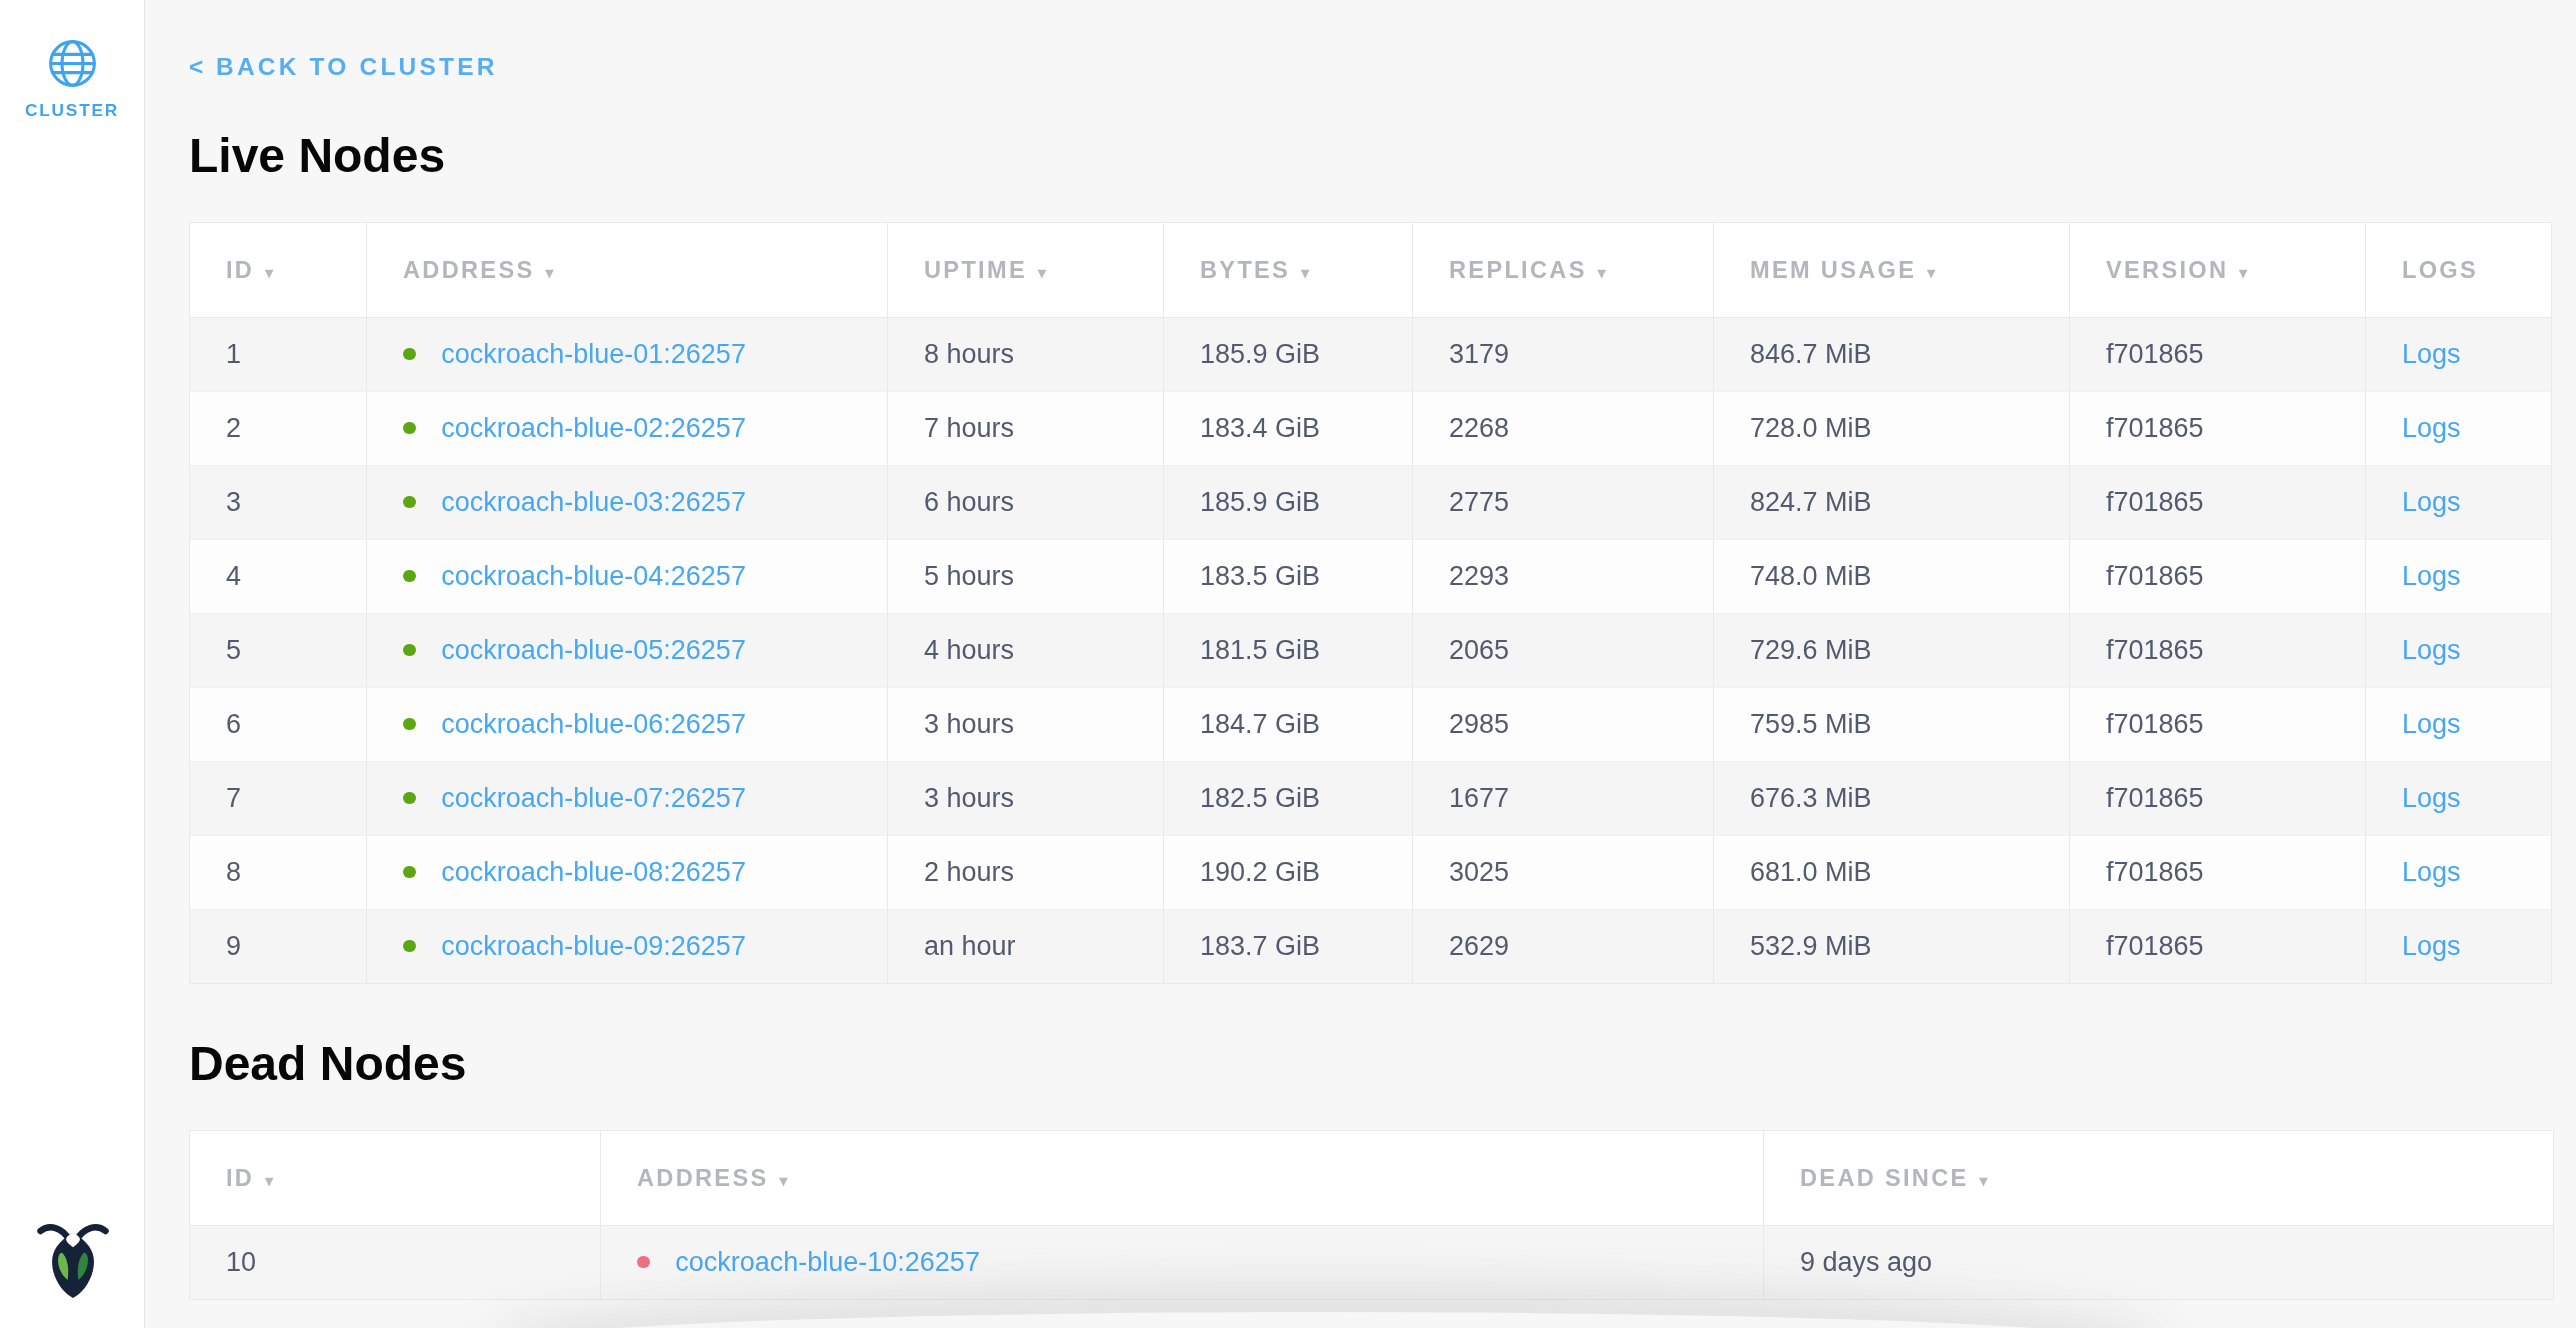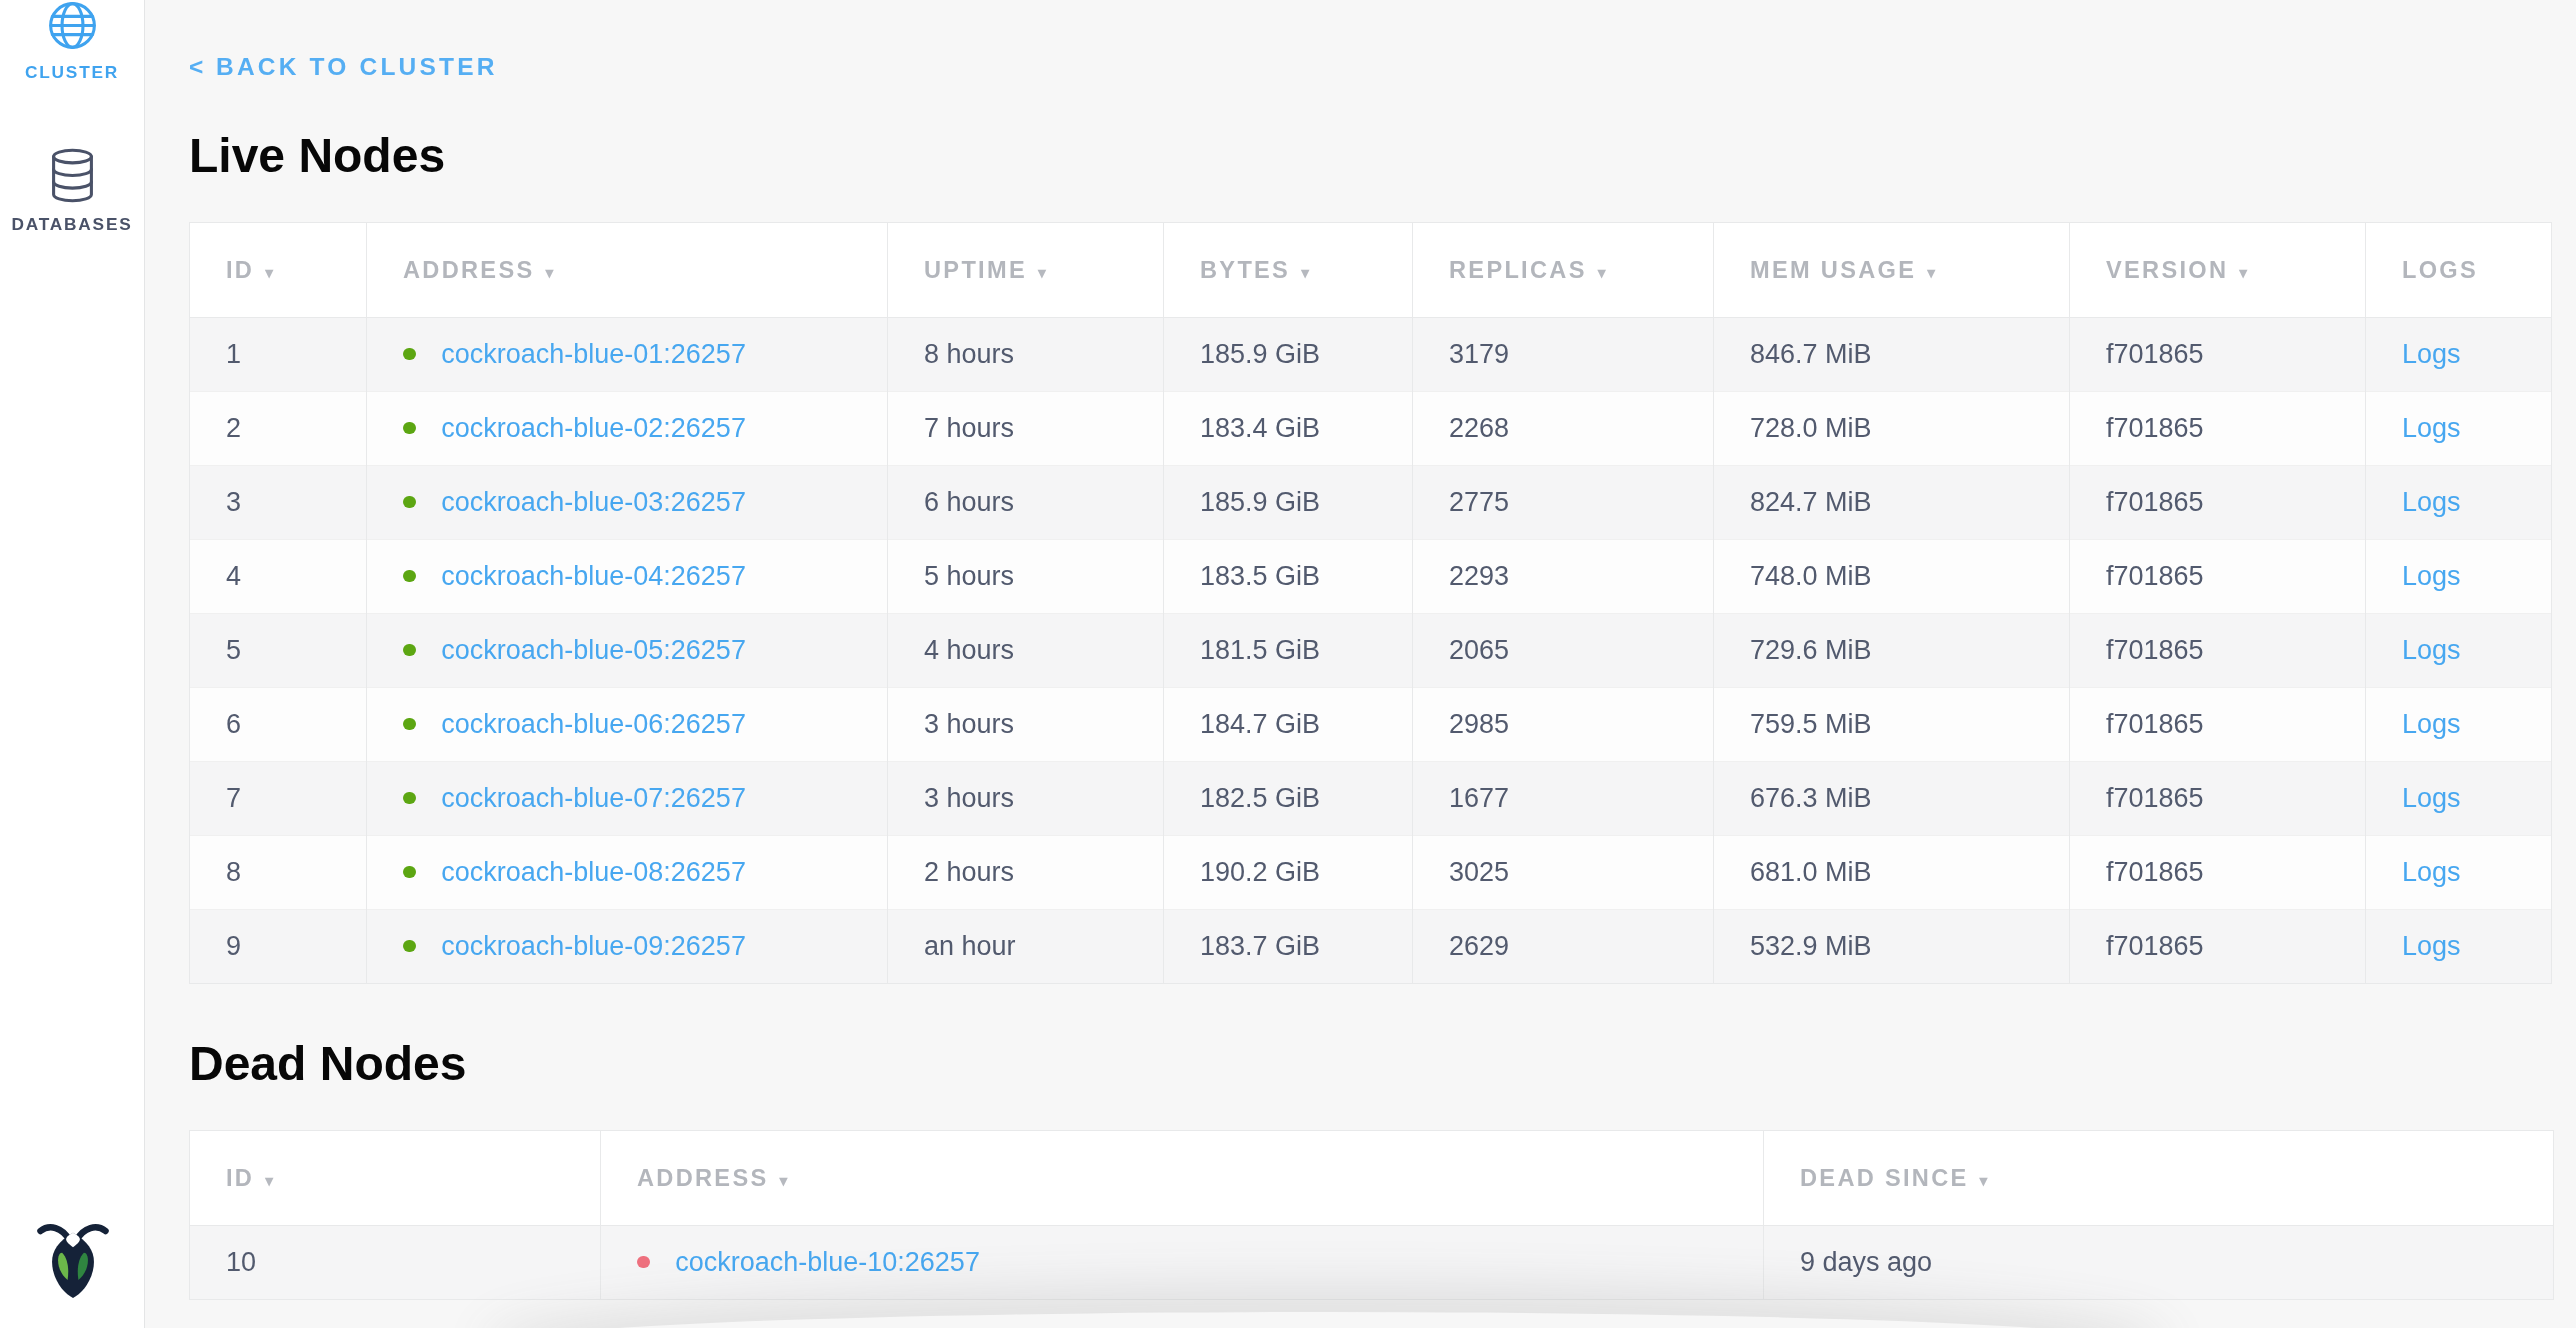--- a/index.html
+++ b/index.html
@@ -15,21 +15,21 @@
   .sidebar {
     position:absolute; left:0; top:0; width:145px; height:1329px;
     background:#ffffff; border-right:0.9px solid #e4e5e6; z-index:5;
   }
   .nav-item { display:flex; flex-direction:column; align-items:center; cursor:pointer; }
   .nav-item .nav-label {
     margin-top:11px; font-size:17.3px; font-weight:700; letter-spacing:1.8px;
     color:#4a5268;
   }
   .nav-item.active .nav-label { color:#3fa3ef; }
-  .nav-cluster { }
+  .nav-cluster { padding-top:38px; }
   .nav-databases { padding-top:65px; }
   .nav-jobs { padding-top:71px; }
   .sidebar-logo { position:absolute; bottom:29px; left:0; width:145px; display:flex; justify-content:center; }
 
   
   .main { position:absolute; left:145px; top:0; width:2431px; padding:53px 0 0 44px; }
   .back-link {
     display:inline-block; font-size:24.5px; font-weight:700; letter-spacing:3.2px;
     color:#55aef3; text-decoration:none; cursor:pointer;
   }
@@ -90,31 +90,20 @@
         <circle cx="28" cy="28" r="24"></circle>
         <ellipse cx="28" cy="28" rx="11.5" ry="24"></ellipse>
         <path d="M6 18 H50"></path>
         <path d="M4.5 28 H51.5"></path>
         <path d="M6 38 H50"></path>
       </svg>
     </span>
     <span class="nav-label">CLUSTER</span>
   </div>
 
-  <div class="nav-item nav-databases">
-    <span>
-      <svg width="45" height="55" viewBox="0 0 50 60" fill="none" stroke="#4a5268" stroke-width="3.4" stroke-linecap="round">
-        <ellipse cx="25" cy="9" rx="21" ry="7"></ellipse>
-        <path d="M4 9 V51 C4 54.8 13.4 58 25 58 C36.6 58 46 54.8 46 51 V9"></path>
-        <path d="M4 23 C4 26.8 13.4 30 25 30 C36.6 30 46 26.8 46 23"></path>
-        <path d="M4 37 C4 40.8 13.4 44 25 44 C36.6 44 46 40.8 46 37"></path>
-      </svg>
-    </span>
-    <span class="nav-label">DATABASES</span>
-  </div>
 
 
   <div class="sidebar-logo">
     <svg width="76" height="80" viewBox="0 0 84 88" fill="none">
       <path d="M6 12 C16 4 30 8 38 22 M78 12 C68 4 54 8 46 22" stroke="#152238" stroke-width="7" stroke-linecap="round" fill="none"></path>
       <path d="M42 14 C22 26 16 38 20 56 C24 72 34 82 42 86 C50 82 60 72 64 56 C68 38 62 26 42 14 Z" fill="#152238"></path>
       <path d="M42 30 C34 24 30 20 42 14 C54 20 50 24 42 30 Z" fill="#ffffff"></path>
       <path d="M30 36 C36 42 38 54 36 66 C28 60 24 48 26 40 C27 37 28 36 30 36 Z" fill="#6cb74a"></path>
       <path d="M54 36 C48 42 46 54 48 66 C56 60 60 48 58 40 C57 37 56 36 54 36 Z" fill="#2f8540"></path>
     </svg>

